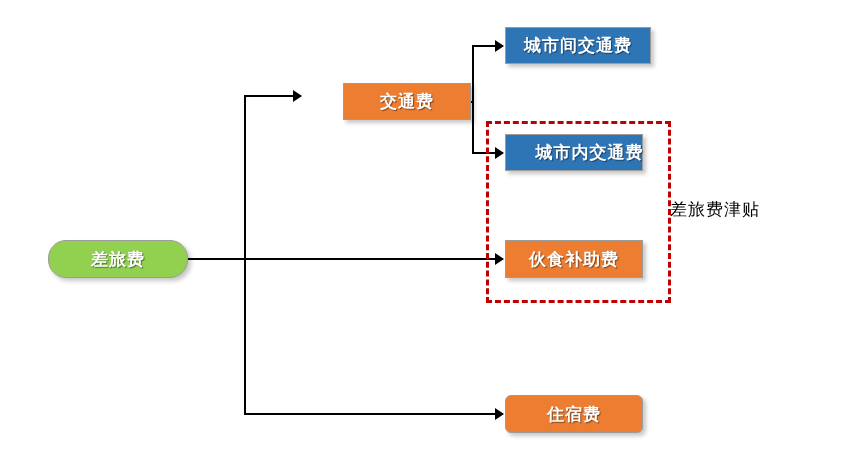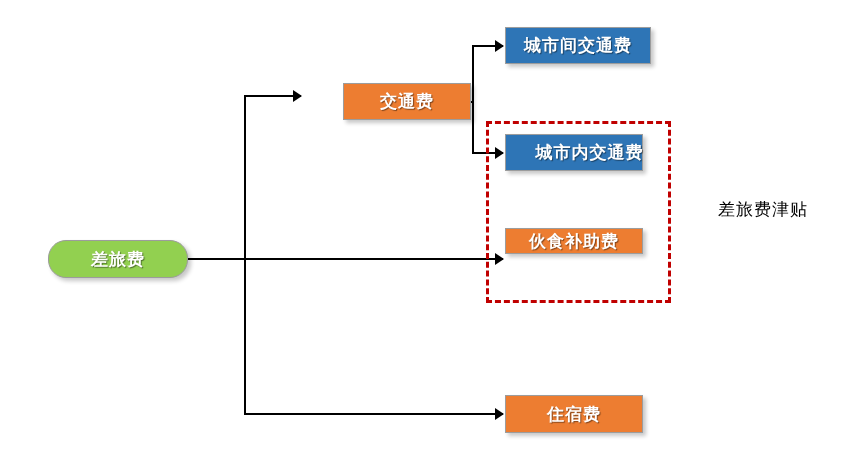--- a/index.html
+++ b/index.html
@@ -109,23 +109,23 @@
   </div>
 
   <div class="node node-blue" style="left:505px; top:27px; width:146px; height:37px;">
     <span>城市间交通费</span>
   </div>
 
   <div class="node node-blue" style="left:505px; top:134px; width:138px; height:37px;padding-left:31px;">
     <span>城市内交通费</span>
   </div>
 
-  <div class="node node-orange" style="left:505px; top:228px; width:138px; height:26px;justify-content:center;">
+  <div class="node node-orange" style="left:505px; top:240px; width:138px; height:38px;justify-content:center;">
     <span>伙食补助费</span>
   </div>
 
-  <div class="node node-orange" style="left:505px; top:395px; width:138px; height:38px;">
+  <div class="node node-orange" style="left:505px; top:395px; width:138px; height:38px;border-radius:6px;">
     <span>住宿费</span>
   </div>
 
-  <div class="free-label" style="left:718px; top:198px;">差旅费津贴</div>
+  <div class="free-label" style="left:670px; top:198px;">差旅费津贴</div>
 
 </div>
 
 </body></html>

